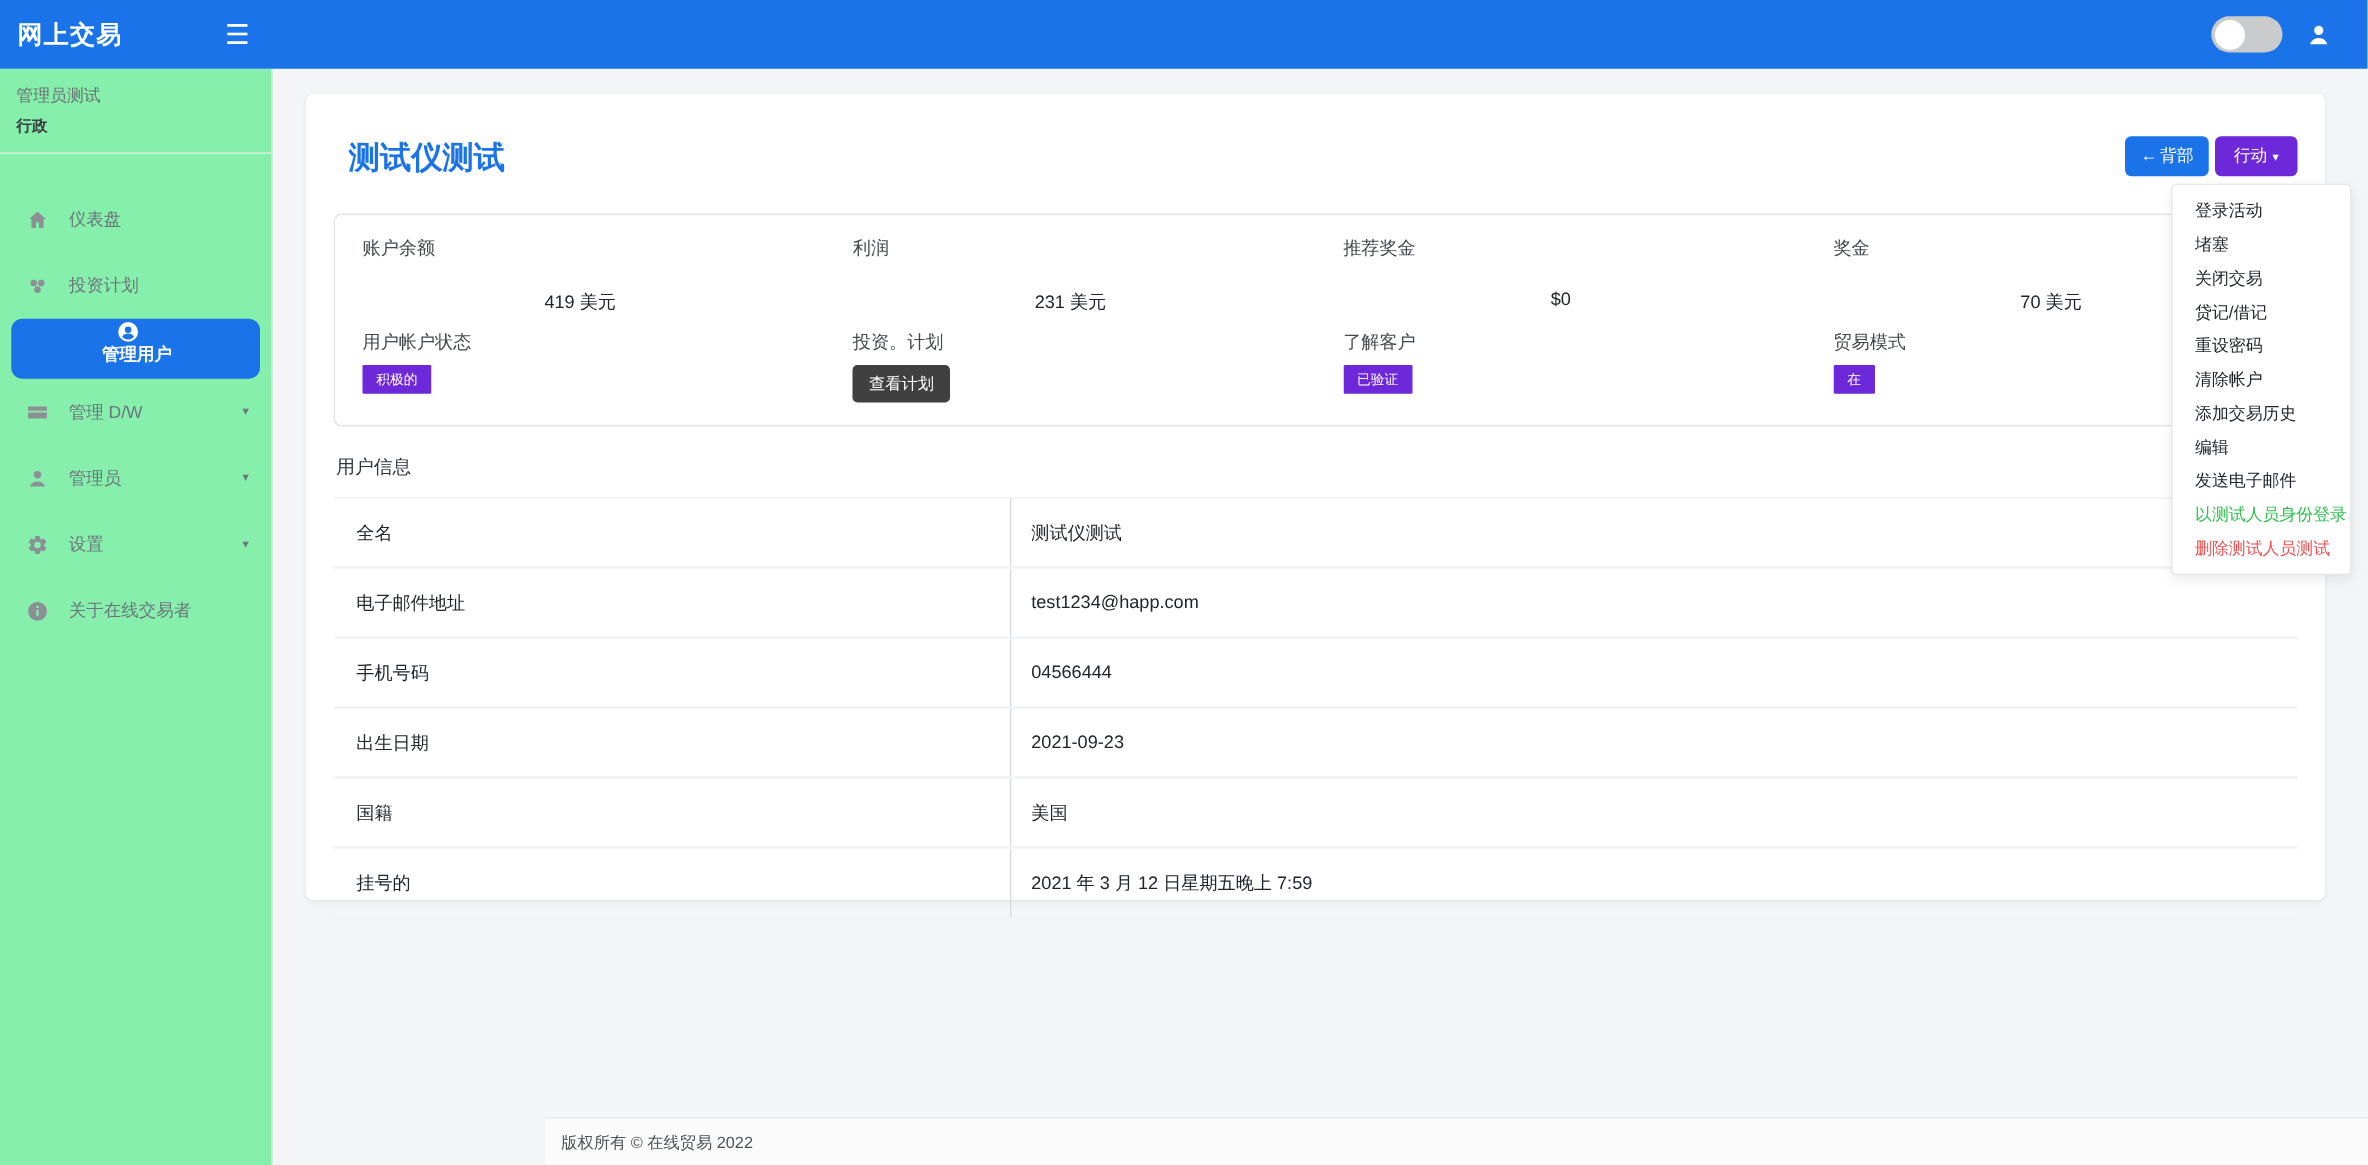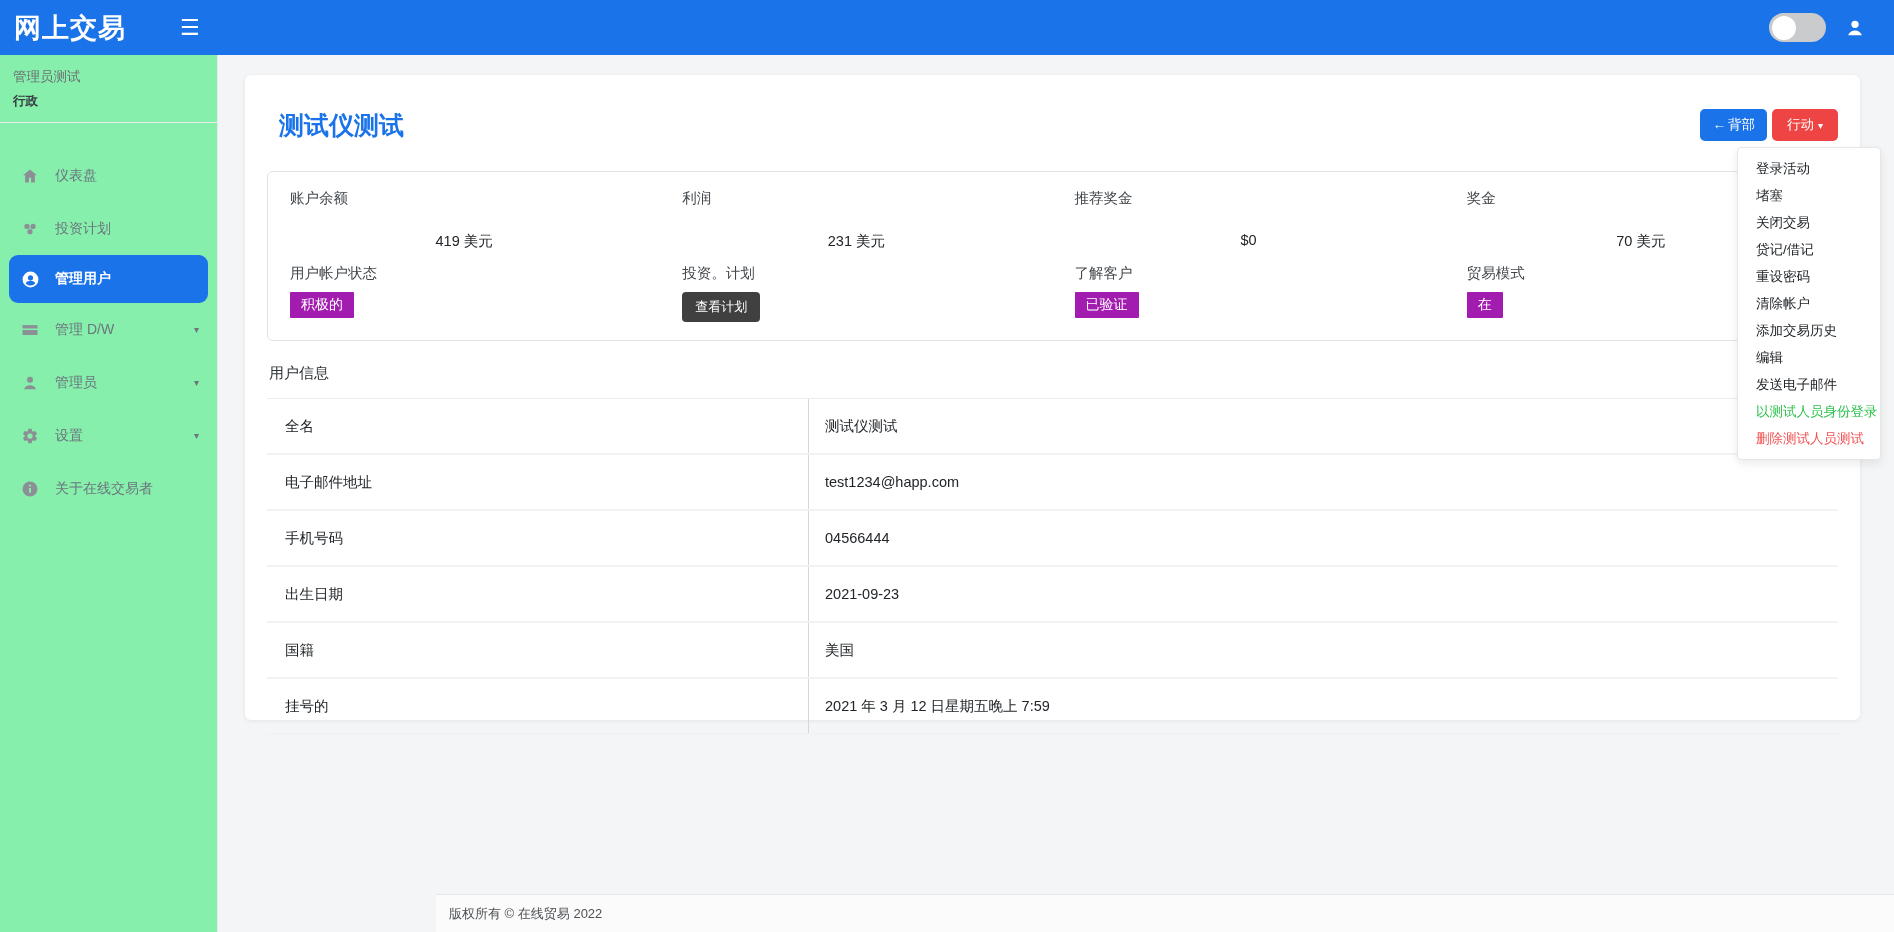--- a/index.html
+++ b/index.html
@@ -2,64 +2,64 @@
 <html><head>
 <meta charset="utf-8">
 <style>
   * { margin:0; padding:0; box-sizing:border-box; }
   html,body { width:1894px; height:932px; overflow:hidden;
     font-family:"Liberation Sans","DejaVu Sans",sans-serif; background:#f4f5f7; }
 
   
   .topbar { position:absolute; left:0; top:0; width:1894px; height:55px;
     background:#1a73e8; display:flex; align-items:center; z-index:30; }
-  .brand { width:166px; padding-left:14px; color:#fff; font-size:27px; font-weight:bold; letter-spacing:1px; }
+  .brand { width:166px; padding-left:14px; color:#fff; font-size:20px; font-weight:bold; letter-spacing:1px; }
   .hamburger { color:#fff; font-size:22px; margin-left:14px; cursor:pointer; line-height:1; }
   .topbar-right { margin-left:auto; display:flex; align-items:center; gap:18px; padding-right:28px; }
   .toggle { width:57px; height:29px; background:#c9cbcd; border-radius:15px; position:relative; cursor:pointer; }
   .toggle .knob { position:absolute; left:3px; top:2.5px; width:24px; height:24px; background:#fff; border-radius:50%; }
   .topbar-user { color:#fff; display:flex; align-items:center; }
 
   
   .sidebar { position:absolute; left:0; top:55px; width:218px; height:877px;
     background:#86efac; border-right:1px solid #e6e6e6; z-index:20; }
   .sidebar-user { padding:13px 13px 12px; border-bottom:1px solid #ebebeb; }
   .sidebar-user .name { color:#6b6f73; font-size:13.5px; }
   .sidebar-user .role { color:#3a3f44; font-size:12.5px; font-weight:bold; margin-top:7px; }
   .nav { margin-top:26px; }
   .nav-item { height:53px; display:flex; align-items:center; padding:0 18px 0 20px;
     color:#6c757d; font-size:14px; cursor:pointer; }
   .nav-item .icn { width:20px; height:20px; margin-right:15px; display:flex; align-items:center; justify-content:center; color:#8a9096; font-size:17px; }
-  .nav-item.active { background:#1a73e8; color:#fff; margin:0 9px; padding:0 9px 0 11px; border-radius:9px; height:48px; font-weight:bold; }
+  .nav-item.active { background:#1a73e8; color:#fff; margin:0 9px; padding:0 9px 0 11px; border-radius:9px; height:48px; font-weight:bold;flex-direction:column; }
   .nav-item.active .icn { color:#fff; }
   .nav-item .chev { margin-left:auto; font-size:10px; color:#6c757d; }
   .nav-item.active + * {}
 
   
   .main { position:absolute; left:218px; top:55px; width:1676px; height:877px; background:#f4f5f7; }
   .card { position:absolute; left:27px; top:20px; width:1615px; height:645px;
     background:#fff; border-radius:6px; box-shadow:0 1px 4px rgba(0,0,0,.07); padding:0 22px; }
   .card-header { display:flex; align-items:flex-start; justify-content:space-between; padding-top:34px; }
   .page-title { color:#1a73e8; font-size:25px; font-weight:bold; margin-left:12px; }
   .header-btns { display:flex; gap:5px;margin-left:24px; }
   .btn { border:none; border-radius:5px; color:#fff; font-size:13.5px; padding:7px 12px; cursor:pointer; font-family:inherit; }
   .btn-back { background:#1a73e8; }
   .btn-back .arrow { font-weight:bold; margin-right:2px; }
-  .btn-actions { background:#ef4444; padding:1px 15px; }
+  .btn-actions { background:#6d28d9; padding:1px 15px; }
   .btn-actions .caret { font-size:10px; margin-left:4px; }
 
   
   .stats-box { margin-top:29px; border:1px solid #dfe2e6; border-radius:6px; }
   .stats-grid { display:grid; grid-template-columns:repeat(4,1fr); }
   .stat-cell { padding:17px 22px 0; }
   .stat-label { color:#43484d; font-size:14.5px; }
   .stat-value { color:#212529; font-size:14.5px; margin-top:24px;text-align:center; }
   .status-cell { padding:13px 22px 18px; }
   .status-slot { margin-top:9px; }
-  .badge-green { display:inline-block; background:#a21caf; color:#fff; font-size:14px;
+  .badge-green { display:inline-block; background:#6d28d9; color:#fff; font-size:11px;
     padding:4px 11px; border-radius:1px; }
   .btn-small-blue { display:inline-block; background:#404040; color:#fff; font-size:13px;
     padding:6px 13px; border-radius:4px; cursor:pointer; }
 
   
   .section-title { margin-top:23px; color:#2e3338; font-size:15px; padding:0 0 15px 2px; border-bottom:1px solid #ececec; }
   .info-row { display:flex; height:56px; align-items:center; border-bottom:2px solid #f1f2f3; }
   .info-label { width:541px; padding-left:18px; color:#212529; font-size:14.5px; }
   .info-value { flex:1; border-left:1px solid #d4d7da; padding-left:16px; color:#212529; font-size:14.5px;
     align-self:stretch; display:flex; align-items:center; }

